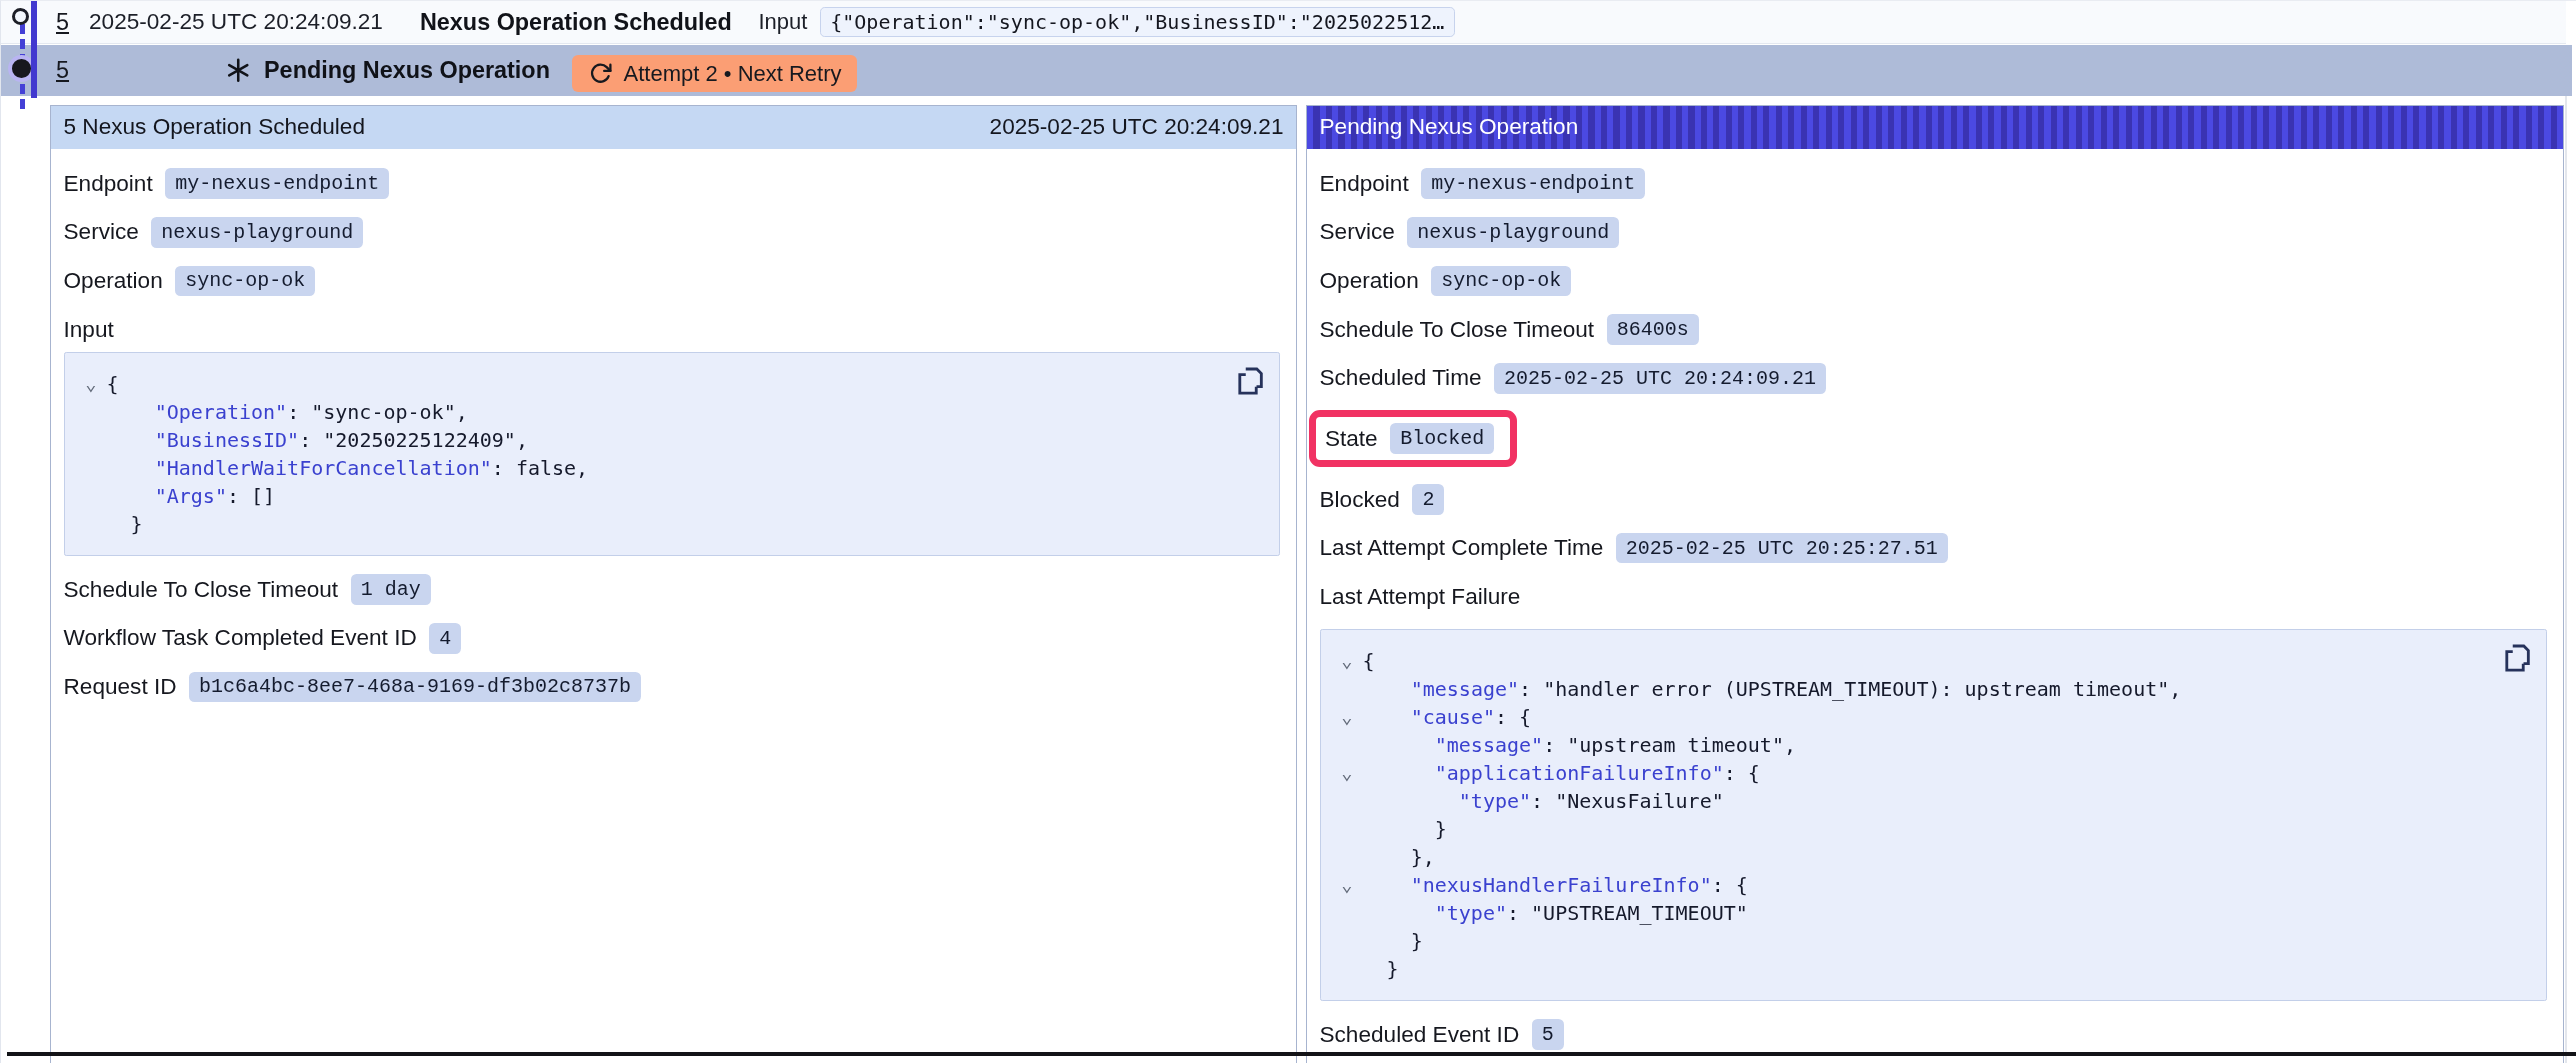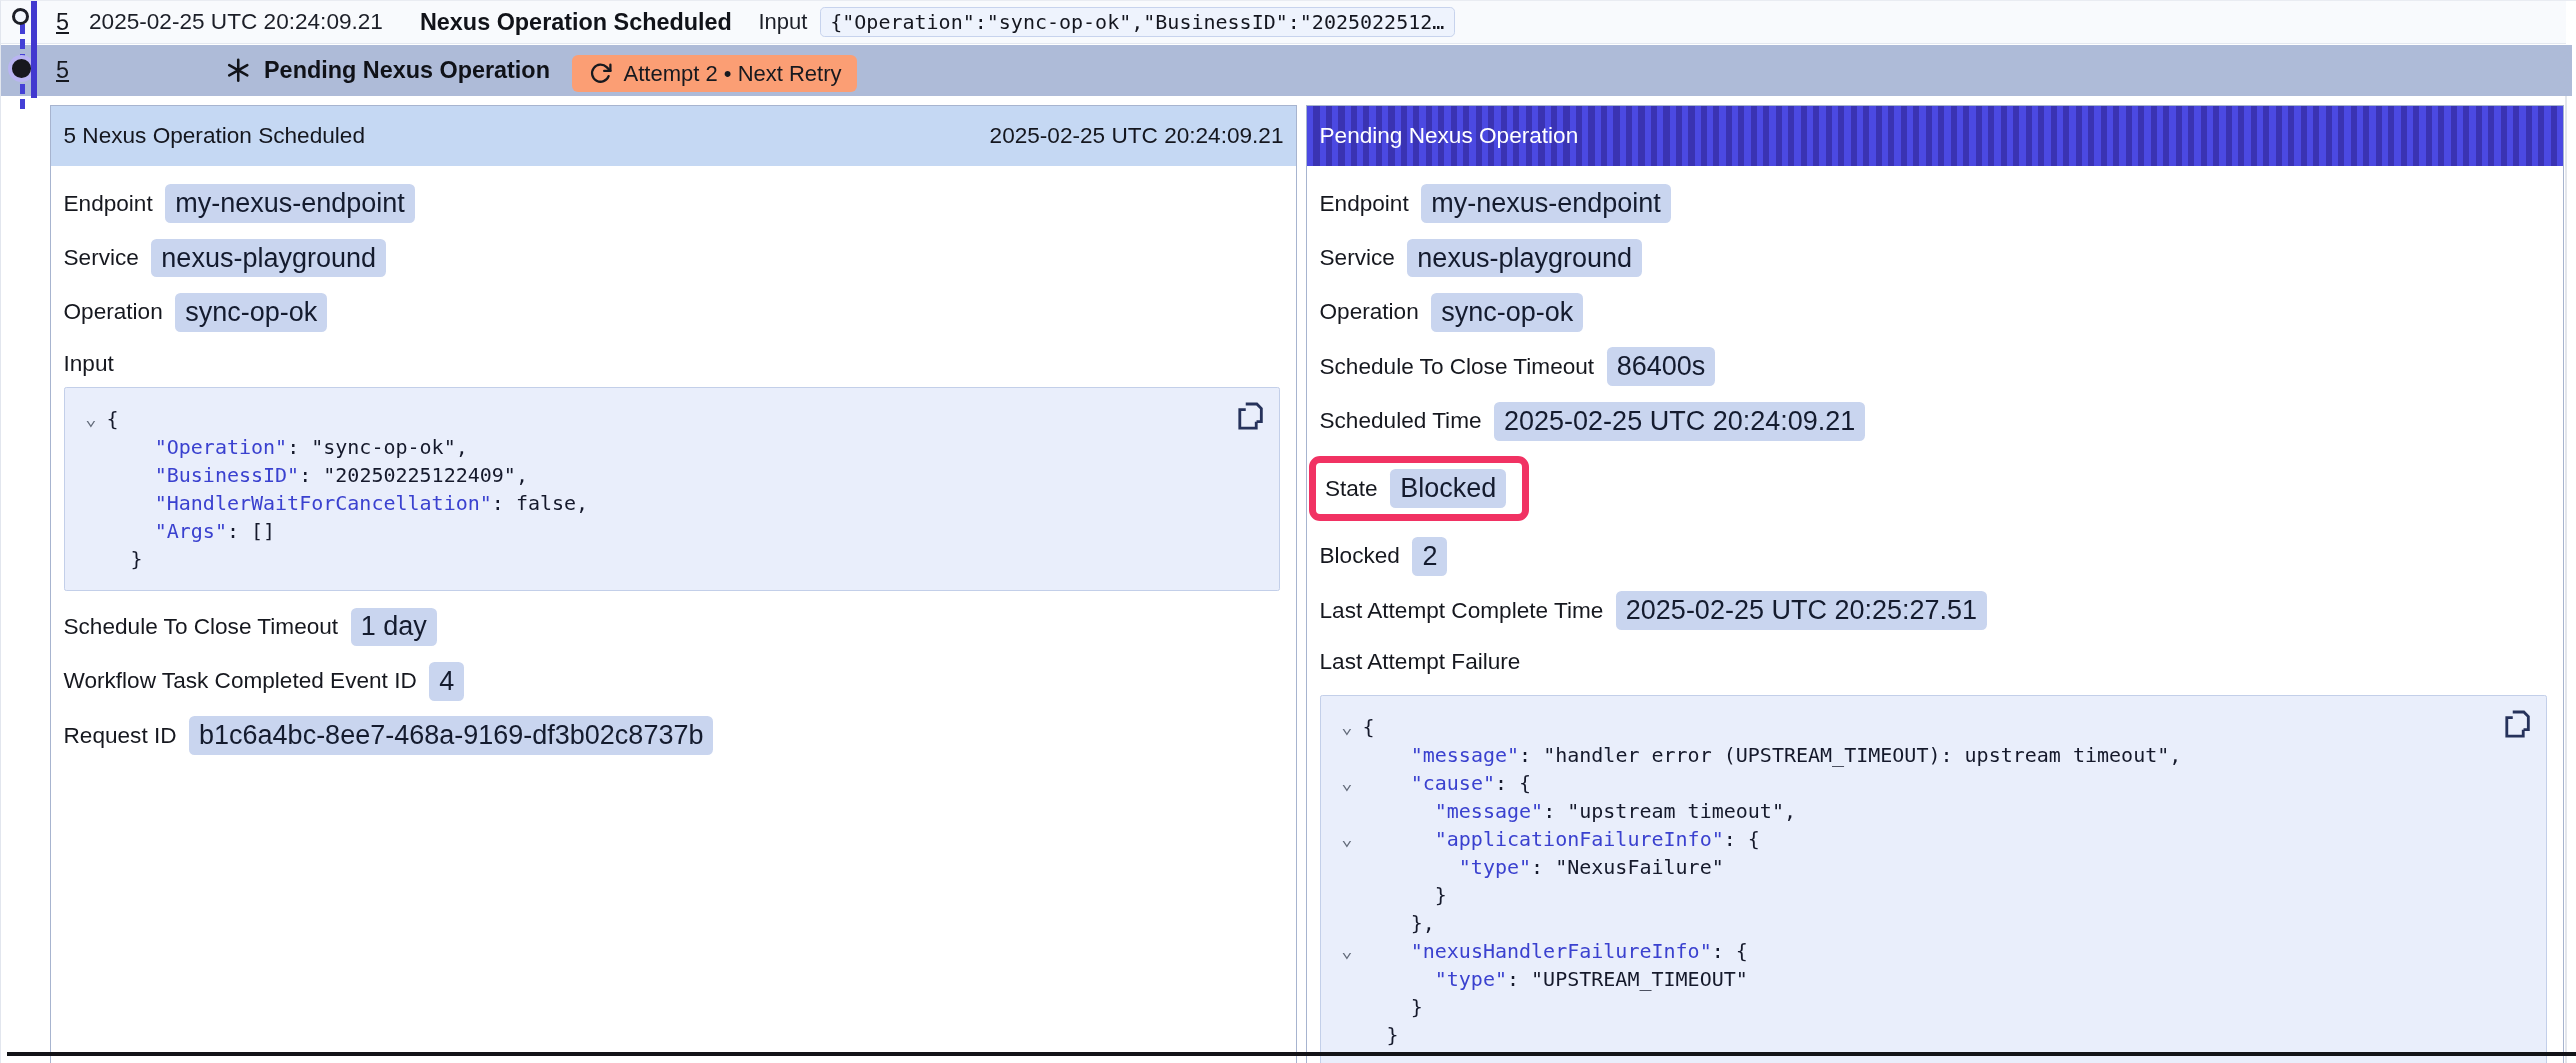--- a/index.html
+++ b/index.html
@@ -47,32 +47,32 @@
     margin-left:22px; background:#fb9e74; border-radius:6.2px; height:37px;
     display:flex; align-items:center; gap:11px; padding:0 15.6px; font-size:22px; color:#17191f;margin-top:6px;
   }
 
   
   .content { position:absolute; left:0; top:95px; width:2576px; height:968px; background:#ffffff; }
   .gutter-line { position:absolute; left:2564px; top:0; width:1.6px; height:968px; background:#e3e6ec; }
   .panel { position:absolute; top:8.6px; bottom:0; background:#fff; border:1.6px solid #a7b4cf; border-bottom:none; }
   .panel.left  { left:49px;  width:1247px; }
   .panel.right { left:1305px; width:1258px; }
-  .panel-head { height:60px; display:flex; align-items:center; padding:0 12.5px; font-size:22.6px; }
+  .panel-head { height:43px; display:flex; align-items:center; padding:0 12.5px; font-size:22.6px; }
   .panel.left .panel-head { background:#c5d8f3; color:#14161e; justify-content:space-between; }
   .panel.right .panel-head {
     color:#ffffff; font-weight:500;
     background:repeating-linear-gradient(90deg,#4b49e2 0 6.2px,#3a33b2 6.2px 12.5px);
   }
   .panel-body { padding:3.1px 15.6px 0 12.5px; }
 
   .frow { display:flex; align-items:center; min-height:33px; margin:15.6px 0; }
   .flabel { font-size:22.6px; color:#16181f; margin-right:12.5px; white-space:nowrap; }
   .chip {
-    background:#c9d5ef; border-radius:5.5px; padding:3.9px 10px; font-size:27px; color:#141b2e; white-space:nowrap;
+    background:#c9d5ef; border-radius:5.5px; padding:3.9px 10px; font-size:20px; color:#141b2e; white-space:nowrap;font-family:Liberation Mono, monospace;
   }
   .link-value { font-size:22.6px; color:#15171e; text-decoration:underline; cursor:pointer; }
 
   .pink-box {
     display:flex; align-items:center; background:#ffffff;
     border:7.8px solid #f13263; border-radius:11px; padding:6.2px 15.6px 6.2px 9.4px; margin-left:-11px;
     position:relative; z-index:6;
   }
   .frow.annotated { margin:6.2px 0; }
 

